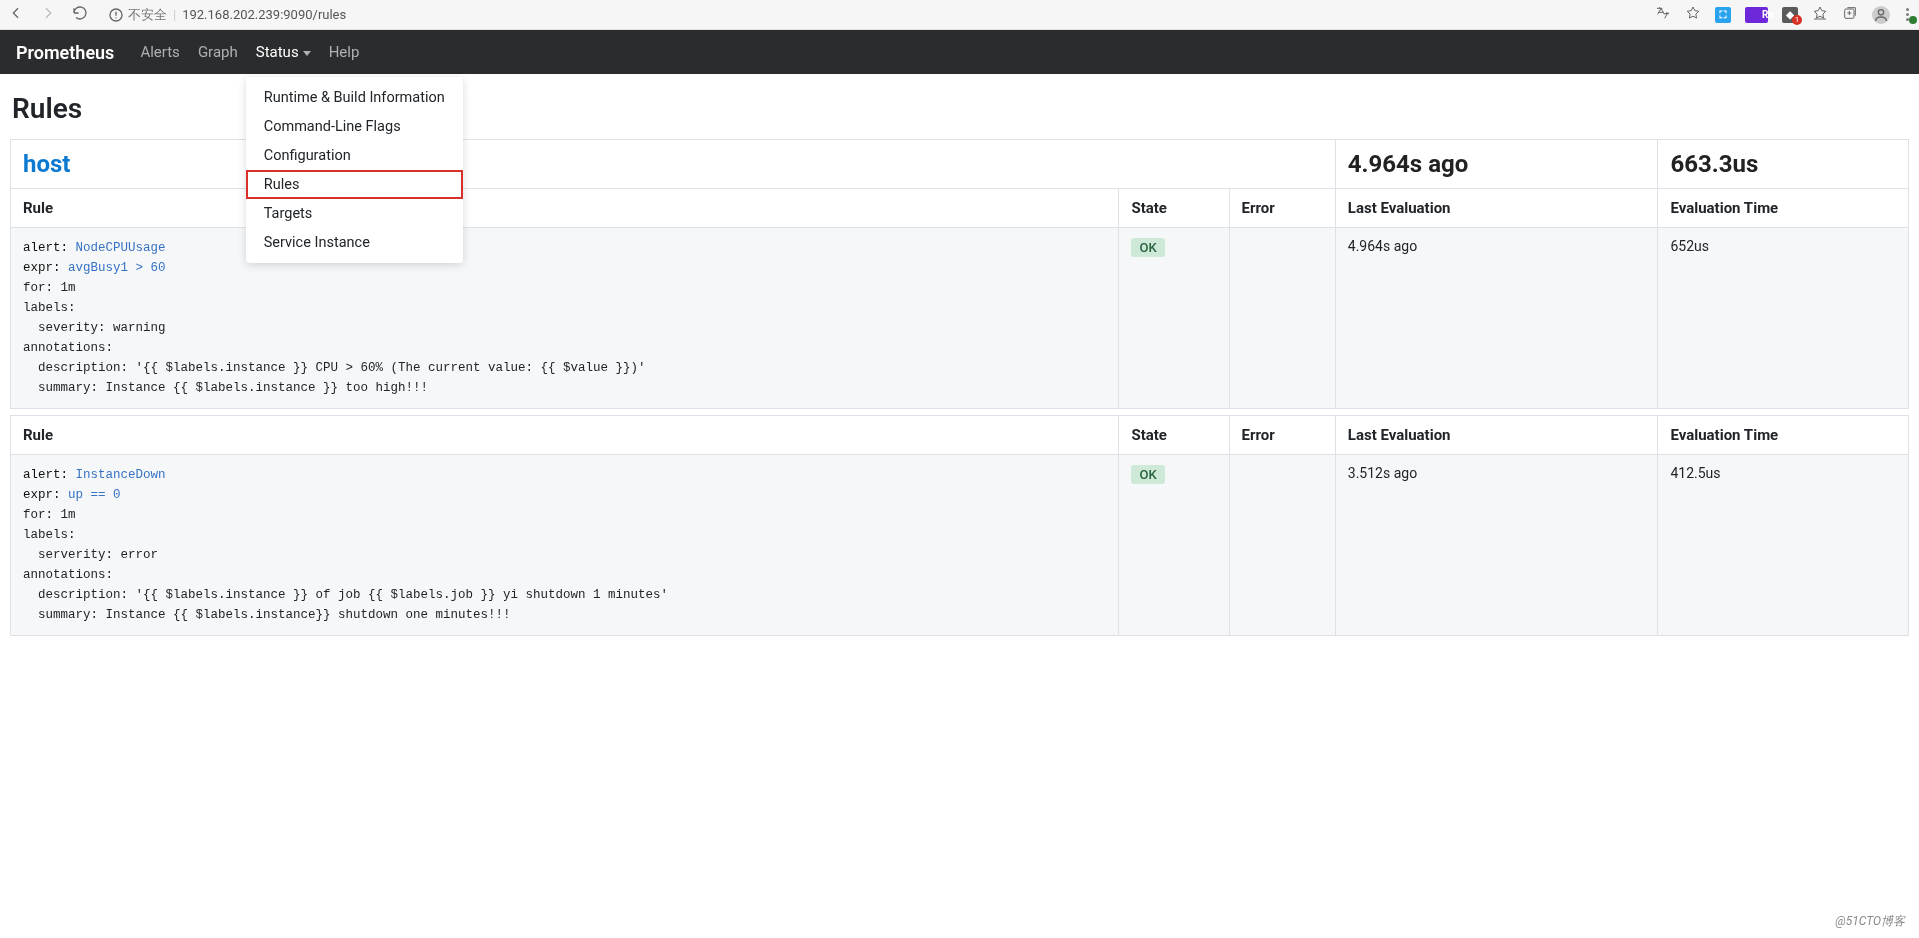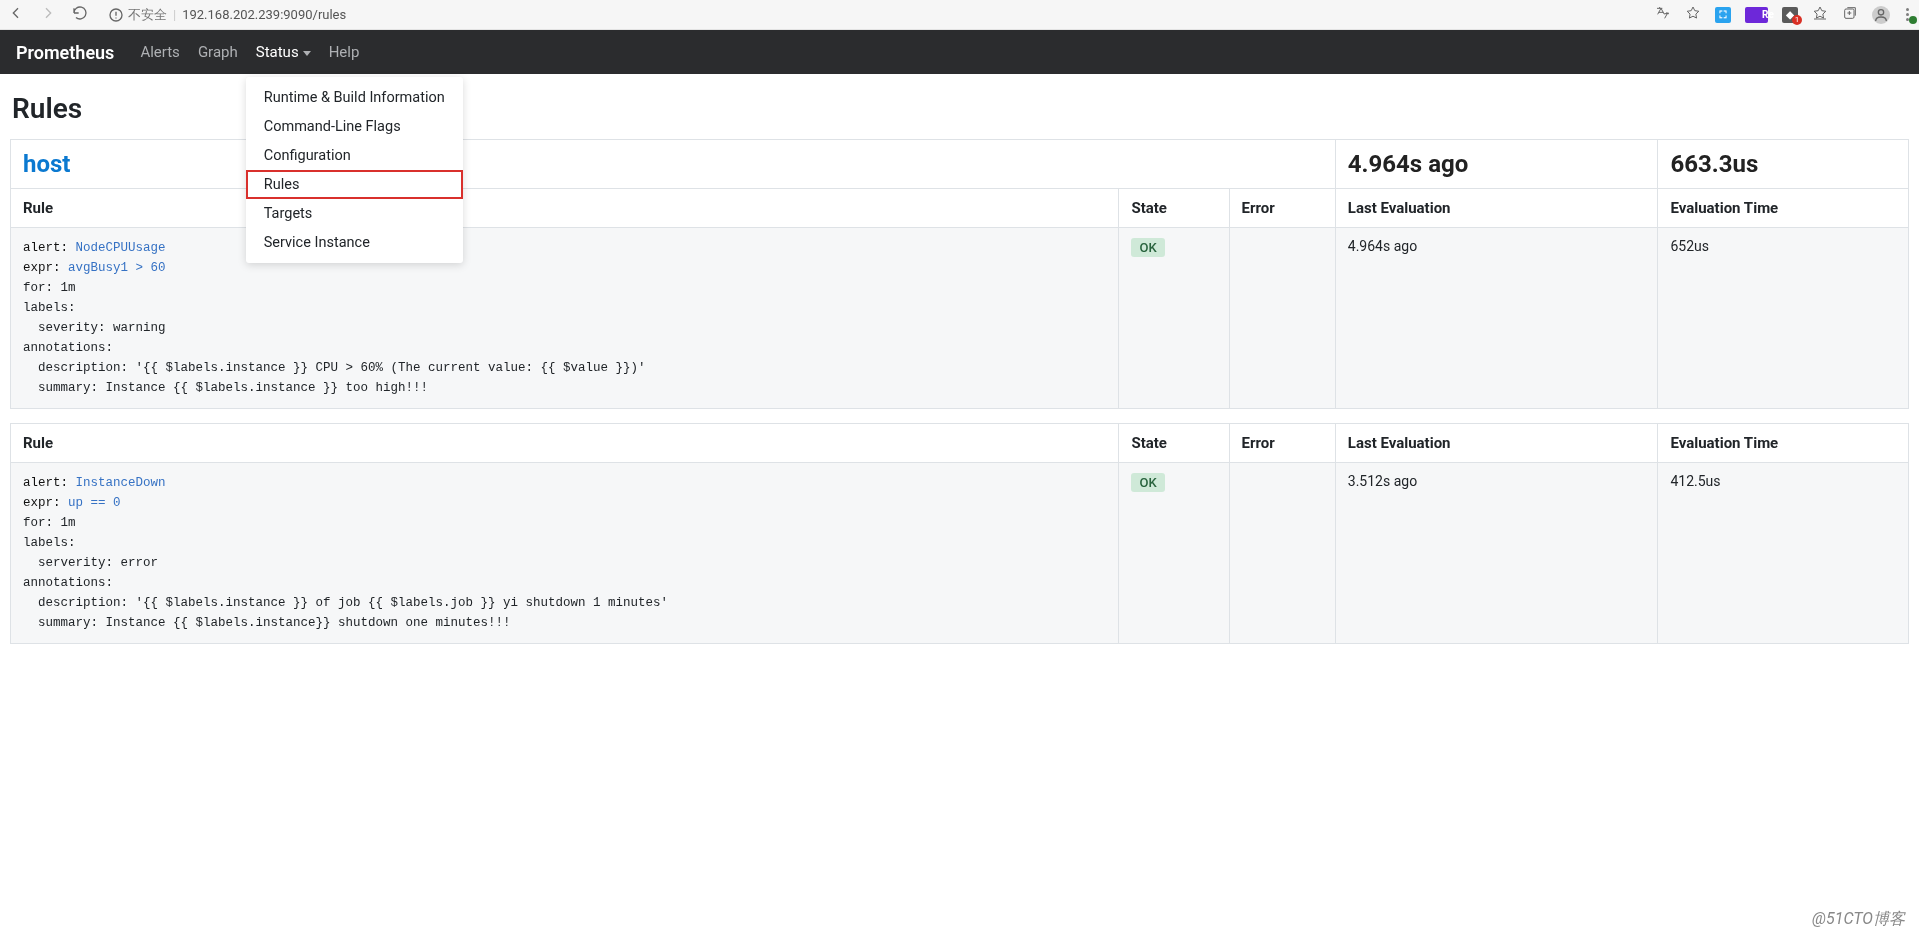--- a/index.html
+++ b/index.html
@@ -32,40 +32,40 @@
   
   .dropdown-wrap { position: relative; }
   .dropdown-menu { position: absolute; top: 34px; left: -10px; background: #fff; color: #212529; min-width: 200px; box-shadow: 0 2px 8px rgba(0,0,0,0.15); border-radius: 3px; padding: 6px 0; z-index: 100; }
   .dropdown-menu .item { padding: 6px 18px; font-size: 14.5px; cursor: pointer; white-space: nowrap; }
   .dropdown-menu .item.highlighted { border: 2px solid #d9302c; padding: 4px 16px; }
 
   
   .page { padding: 12px 10px; }
   h1.page-title { font-size: 28px; font-weight: 600; margin: 6px 0 14px 2px; }
 
-  table.rules-table { width: 100%; border-collapse: collapse; border: 1px solid #dee2e6; margin-bottom: 14px; table-layout: fixed; }
+  table.rules-table { width: 100%; border-collapse: collapse; border: 1px solid #dee2e6; margin-bottom: 6px; table-layout: fixed; }
   table.rules-table td, table.rules-table th { border: 1px solid #dee2e6; padding: 10px 12px; text-align: left; vertical-align: top; }
   .group-row td { vertical-align: middle; }
   .group-name { font-size: 24px; font-weight: 700; color: #0b79d0; }
   .group-time { font-size: 24px; font-weight: 700; color: #222; }
   th.header-cell { font-weight: 700; font-size: 15px; background: #fff; }
   td.rule-cell { background: #f6f7f8; font-family: "Consolas", "Courier New", monospace; font-size: 12.5px; line-height: 1.6; white-space: pre; }
   td.state-cell { background: #f6f7f8; }
   td.err-cell, td.last-cell, td.eval-cell { background: #f6f7f8; font-size: 14px; }
   .ok-badge { display: inline-block; background: #cfe9d8; color: #28633d; padding: 2px 8px; border-radius: 3px; font-size: 13px; font-weight: 500; }
   .kw { color: #111; }
   .link-ish { color: #3672c4; }
 
   .col-rule  { width: 58.4%; }
   .col-state { width: 5.8%; }
   .col-error { width: 5.6%; }
   .col-last  { width: 17%; }
   .col-eval  { width: 13.2%; }
 
-  .watermark { position: fixed; right: 14px; bottom: 8px; font-size: 16px; font-style: italic; color: #888; }
+  .watermark { position: fixed; right: 14px; bottom: 8px; font-size: 12px; font-style: italic; color: #888; }
 </style>
 </head>
 <body>
 
 <div class="browser-bar">
   <div class="nav-icons">
     <span><svg viewBox="0 0 24 24">
           <path d="M15 5l-7 7 7 7" stroke-width="2"></path>
         </svg></span>
     <span class="muted"><svg viewBox="0 0 24 24">

